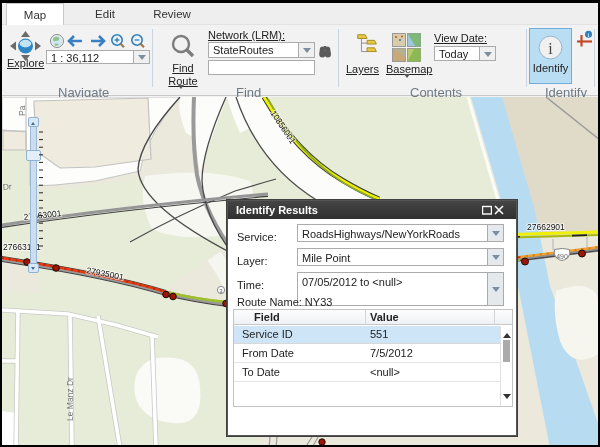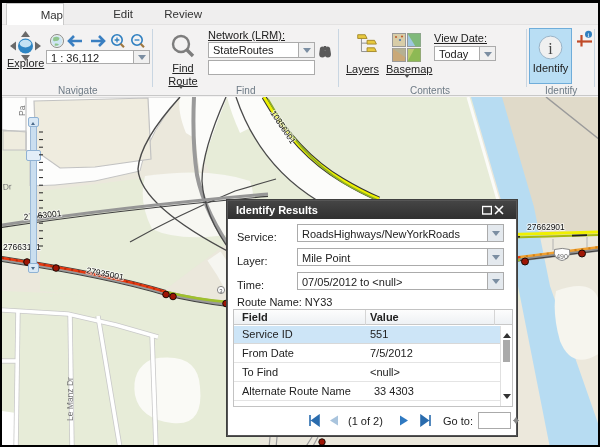--- a/index.html
+++ b/index.html
@@ -1,28 +1,28 @@
 <!DOCTYPE html>
 <html><head>
 <meta charset="utf-8">
 <style>
 * { margin:0; padding:0; box-sizing:border-box; }
 html,body { width:600px; height:447px; overflow:hidden; }
 body { font-family:"Liberation Sans", sans-serif; background:#000; position:relative; }
 #frame { position:absolute; left:2px; top:3px; width:596px; height:442px; background:#f3f2f2; }
 
 #tabrow { position:absolute; left:0; top:0; width:100%; height:22px; background:#efeeee; border-bottom:1px solid #e3e2e2;}
-.tab { position:absolute; top:0; height:22px; font-size:11.5px; color:#333; text-align:right; line-height:22px; }
+.tab { position:absolute; top:0; height:22px; font-size:11.5px; color:#333; text-align:center; line-height:22px; }
 #tab-map { left:4px; width:58px; background:#fff; border:1px solid #cicbcb; border:1px solid #c9c9c9; border-bottom:none; }
 #tab-edit { left:75px; width:56px; }
 #tab-review { left:140px; width:60px; }
 
 #ribbon { position:absolute; left:0; top:22px; width:100%; height:71px; background:#f3f2f2; border-bottom:1px solid #c8c8c8;}
 .gsep { position:absolute; top:4px; height:58px; width:1px; background:#c9d6e2; }
-.glabel { position:absolute; top:60px; font-size:10px; color:#6d7a85; }
+.glabel { position:absolute; top:60px; font-size:13px; color:#6d7a85; }
 .ribtxt { position:absolute; font-size:11px; color:#222;text-decoration:underline; }
 .combo { position:absolute; background:#fff; border:1px solid #ababab; font-size:11px; color:#222; }
 .combo .dd { position:absolute; right:0; top:0; bottom:0; width:16px; background:#f0f0f0; border-left:1px solid #ababab; }
 .dd:after { content:""; position:absolute; left:4px; top:50%; margin-top:-2px; border:4px solid transparent; border-top:5px solid #7b8ea2; }
 .combo .txt { position:absolute; left:4px; top:1px; }
 #identify-btn { position:absolute; left:527px; top:3px; width:43px; height:56px; background:#b9def4; border:1px solid #6fadda; }
 </style>
 </head>
 <body>
 <div id="frame">
@@ -301,72 +301,47 @@
     <div class="combo" style="left:60px;top:11px;width:207px;height:18px;line-height:16px">
         <span class="txt">RoadsHighways/NewYorkRoads</span>
         <span class="dd" style="background:#e4e9ee"></span>
       </div>
     <div style="position:absolute;left:0;top:42px">Layer:</div>
     <div class="combo" style="left:60px;top:35px;width:207px;height:18px;line-height:16px">
         <span class="txt">Mile Point</span>
         <span class="dd" style="background:#e4e9ee"></span>
       </div>
     <div style="position:absolute;left:0;top:66px">Time:</div>
-    <div class="combo" style="left:60px;top:59px;width:207px;height:18px;line-height:16px">
+    <div class="combo" style="left:60px;top:59px;width:207px;height:34px;line-height:16px">
         <span class="txt">07/05/2012 to &lt;null&gt;</span>
         <span class="dd" style="background:#e4e9ee"></span>
       </div>
     <div style="position:absolute;left:0;top:83px">Route Name: NY33</div>
   </div>
 
   <div style="position:absolute;left:5px;top:108px;width:280px;height:98px;border:1px solid #c3c3c3;background:#fff">
     <div style="position:absolute;left:0;top:0;width:100%;height:15px;background:linear-gradient(#fdfdfd,#eef1f4);border-bottom:1px solid #c8c8c8;font-weight:bold">
-      <span style="position:absolute;left:8px;top:1px">Field</span>
+      <span style="position:absolute;left:20px;top:1px">Field</span>
       <span style="position:absolute;left:136px;top:1px">Value</span>
       <div style="position:absolute;left:131px;top:0;width:1px;height:15px;background:#d5d5d5"></div>
       <div style="position:absolute;left:260px;top:0;width:1px;height:15px;background:#d5d5d5"></div>
     </div>
     <div style="position:absolute;left:0;top:16px;width:268px;height:18px;background:#cde5f7;border-bottom:1px solid #d8d8d8">
         <span style="position:absolute;left:8px;top:2px">Service ID</span>
         <span style="position:absolute;left:136px;top:2px">551</span>
       </div>
     <div style="position:absolute;left:0;top:35px;width:268px;height:18px;border-bottom:1px solid #e4e4e4">
         <span style="position:absolute;left:8px;top:2px">From Date</span>
         <span style="position:absolute;left:136px;top:2px">7/5/2012</span>
       </div>
     <div style="position:absolute;left:0;top:54px;width:268px;height:18px;border-bottom:1px solid #e4e4e4">
-        <span style="position:absolute;left:8px;top:2px">To Find</span>
+        <span style="position:absolute;left:8px;top:2px">To Date</span>
         <span style="position:absolute;left:136px;top:2px">&lt;null&gt;</span>
-      </div>
-    <div style="position:absolute;left:0;top:73px;width:268px;height:18px;border-bottom:1px solid #e4e4e4">
-        <span style="position:absolute;left:8px;top:2px">Alternate Route Name</span>
-        <span style="position:absolute;left:140px;top:2px">33 4303</span>
       </div>
 
     <div style="position:absolute;right:0;top:16px;width:12px;height:80px;background:#fff;border-left:1px solid #e0e0e0">
       <div style="position:absolute;left:2px;top:3px;width:0;height:0;border:4px solid transparent;border-bottom:5px solid #333"></div>
       <div style="position:absolute;left:2px;top:14px;width:7px;height:22px;background:#aaa"></div>
       <div style="position:absolute;left:2px;bottom:3px;width:0;height:0;border:4px solid transparent;border-top:5px solid #333"></div>
     </div>
   </div>
 
-  <div style="position:absolute;left:0;top:210px;width:100%;height:24px">
-    <svg style="position:absolute;left:80px;top:3px" width="12" height="13" viewBox="0 0 12 13">
-        <path d="M2,1 v11 M11,1.5 L4,6.5 L11,11.5 Z" stroke="#2a6cae" fill="#2a6cae" stroke-width="1.6"></path>
-      </svg>
-    <svg style="position:absolute;left:100px;top:3px" width="11" height="13" viewBox="0 0 11 13">
-        <path d="M10,1.5 L2,6.5 L10,11.5 Z" fill="#a9c4dd"></path>
-      </svg>
-    <span style="position:absolute;left:120px;top:4px">(1 of 2)</span>
-    <svg style="position:absolute;left:171px;top:3px" width="11" height="13" viewBox="0 0 11 13">
-        <path d="M1,1.5 L9,6.5 L1,11.5 Z" fill="#2f79c1"></path>
-      </svg>
-    <svg style="position:absolute;left:192px;top:3px" width="12" height="13" viewBox="0 0 12 13">
-        <path d="M10,1 v11 M1,1.5 L8,6.5 L1,11.5 Z" stroke="#2a6cae" fill="#2a6cae" stroke-width="1.6"></path>
-      </svg>
-    <span style="position:absolute;left:215px;top:4px">Go to:</span>
-    <div style="position:absolute;left:250px;top:1px;width:33px;height:17px;background:#fff;border:1px solid #aaa"></div>
-    <div style="position:absolute;left:284px;top:1px;width:9px;height:17px">
-      <div style="position:absolute;left:1px;top:2px;width:0;height:0;border:3.5px solid transparent;border-bottom:4px solid #888"></div>
-      <div style="position:absolute;left:1px;bottom:2px;width:0;height:0;border:3.5px solid transparent;border-top:4px solid #888"></div>
-    </div>
-  </div>
 </div>
 
 </body></html>

